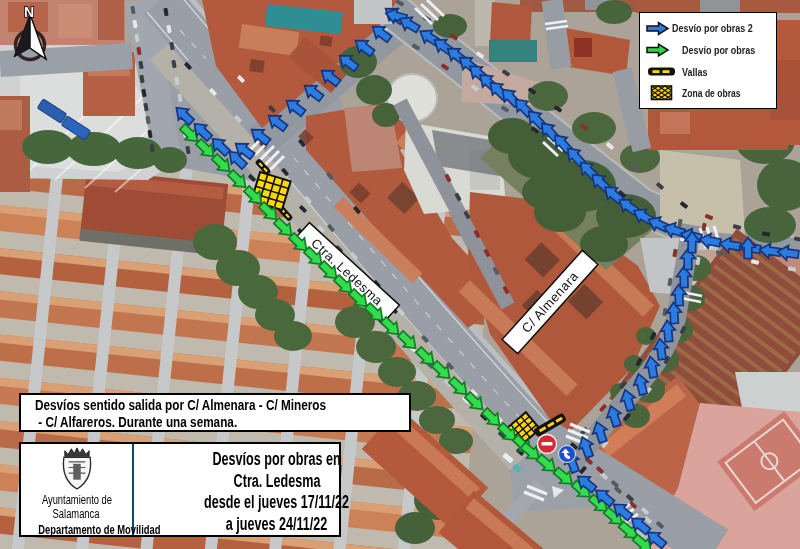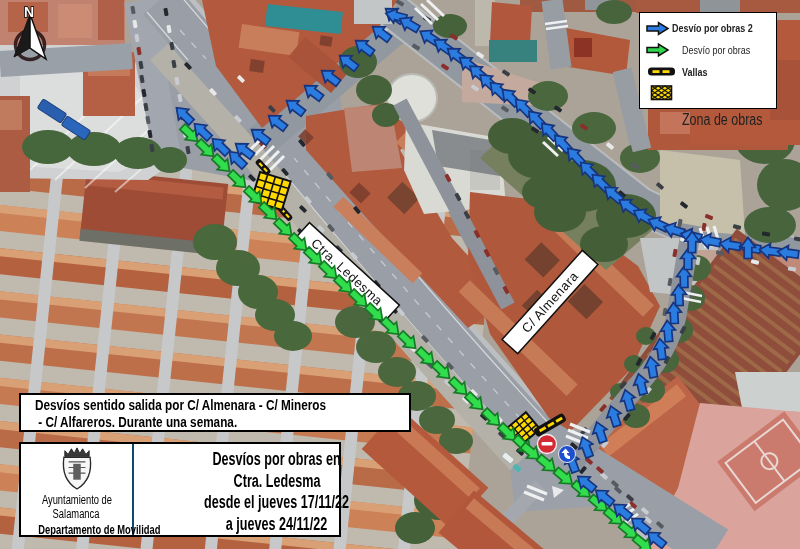--- a/index.html
+++ b/index.html
@@ -707,23 +707,23 @@
             <line x1="0" y1="9" x2="6.7" y2="13.5"></line>
 <line x1="20" y1="0" x2="0" y2="13.5"></line>
             <line x1="13.4" y1="0" x2="0" y2="9"></line>
             <line x1="6.7" y1="0" x2="0" y2="4.5"></line>
 <line x1="20" y1="4.5" x2="6.7" y2="13.5"></line>
             <line x1="20" y1="9" x2="13.4" y2="13.5"></line>
 </g>
 </g>
 </svg>
 <div style="position:absolute;left:32px;top:9px;font-size:11.5px;font-weight:bold;color:#222;"><span class="cond">Desvío por obras 2</span></div>
-<div style="position:absolute;left:42px;top:30.5px;font-size:11.5px;font-weight:normal;color:#222;"><span class="cond">Desvío por obras</span></div>
+<div style="position:absolute;left:42px;top:30.5px;font-size:11.5px;font-weight:bold;color:#222;"><span class="cond">Desvío por obras</span></div>
 <div style="position:absolute;left:42px;top:52.5px;font-size:11.5px;font-weight:bold;color:#222;"><span class="cond">Vallas</span></div>
-<div style="position:absolute;left:42px;top:74px;font-size:16px;font-weight:normal;color:#222;margin-top:24px;"><span class="cond">Zona de obras</span></div>
+<div style="position:absolute;left:42px;top:74px;font-size:11px;font-weight:bold;color:#222;"><span class="cond">Zona de obras</span></div>
 </div>
 
 
 <div class="box" style="left:19px;top:393px;width:392px;height:39px;font-weight:bold;font-size:14px;line-height:17px;padding:2px 0 0 14px;">
 <span class="cond" style="transform:scaleX(0.84);">Desvíos sentido salida por C/ Almenara - C/ Mineros</span><br>
 <span class="cond" style="transform:scaleX(0.84);">&nbsp;- C/ Alfareros. Durante una semana.</span>
 </div>
 
 
 <div class="box" style="left:19px;top:442px;width:322px;height:95px;display:flex;">

